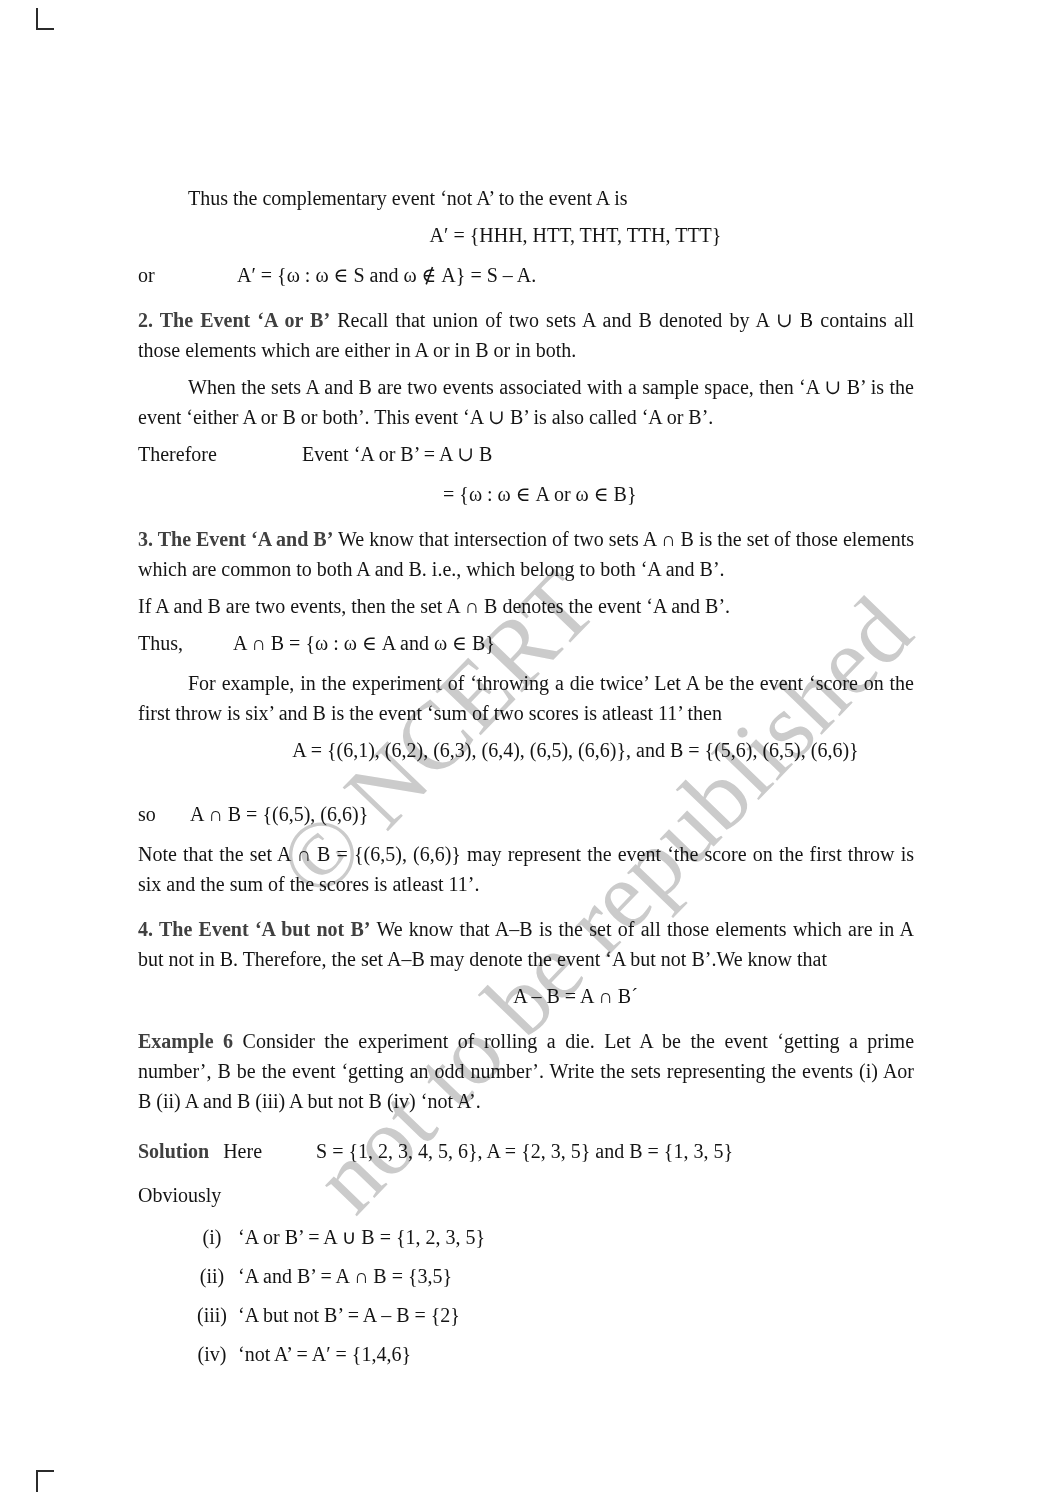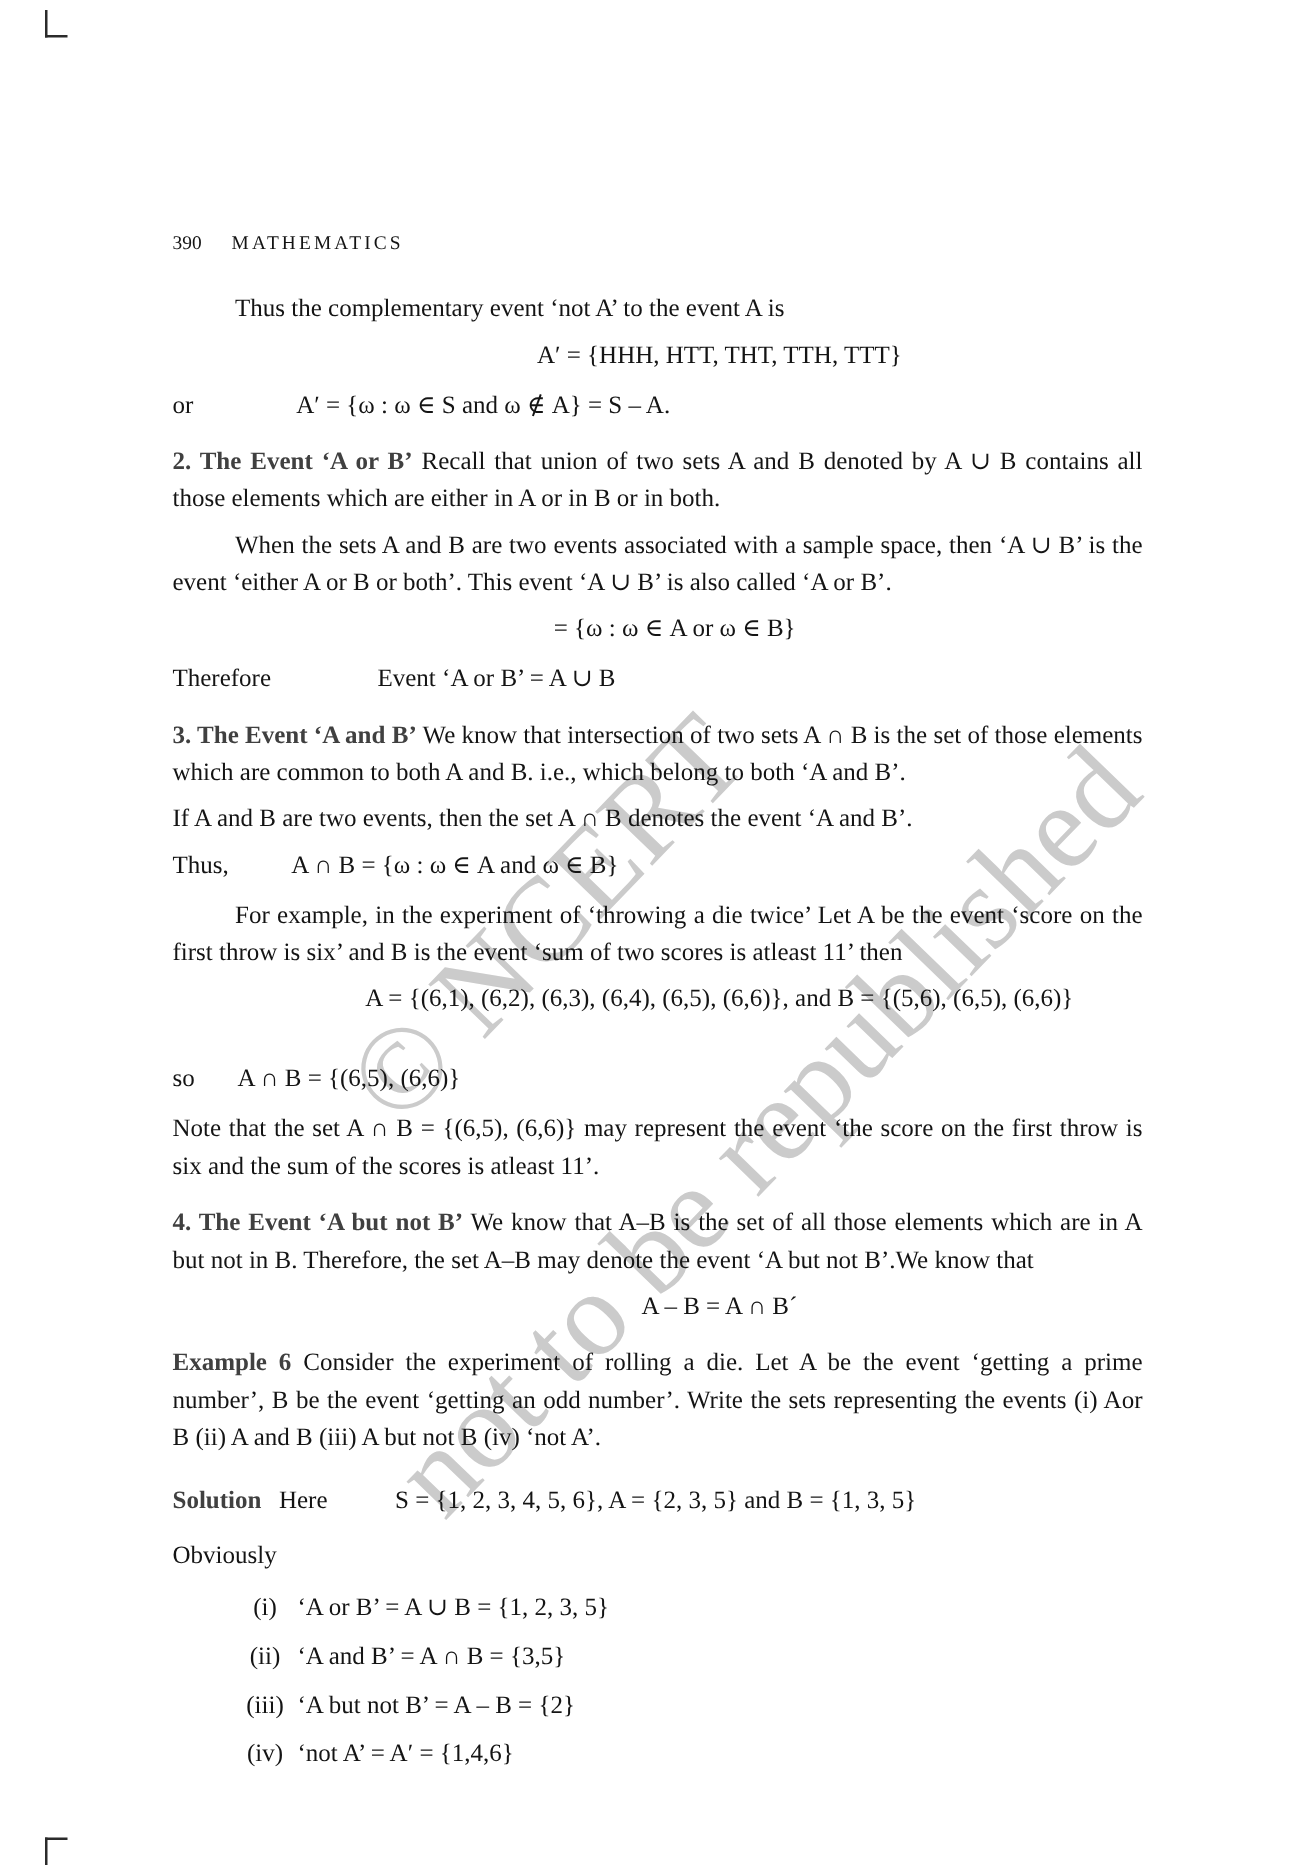--- a/index.html
+++ b/index.html
@@ -39,21 +39,21 @@
   .w-therefore { width:164px; }
   .w-thus { width:95px; }
   .w-so { width:52px;margin-top:24px; }
   .ind-305 { margin-left:305px; }
   .sec { margin-top:15px; }
   .sol-line { margin-top:20px; }
   .sol-here { margin:0 0 0 14px; }
   .sol-sets { margin-left:54px; }
   .obviously { margin-top:14px; }
   .items { margin-top:12px; margin-left:48px; }
-  .item { margin-bottom:9px; }
+  .item { margin-bottom:9px;font-family:Liberation Serif, serif; }
   .item .num { display:inline-block; width:52px; text-align:center; }
   .footer {
     position:absolute; left:0; bottom:42px; width:100%;
     text-align:center; font-size:16px; z-index:2;
     font-family:"Liberation Serif","DejaVu Serif",serif;
   }
 </style>
 </head>
 <body>
 
@@ -62,40 +62,36 @@
   <div class="crop tl"></div>
   <div class="crop bl"></div>
 
   <div class="watermark">
     <div>© NCERT</div>
     <div>not to be republished</div>
   </div>
 
   <div class="content">
 
-    <div class="page-header">
-      <span class="pagenum">390</span>
-      <span class="htitle">MATHEMATICS</span>
-    </div>
 
     <p class="body indent">Thus the complementary event ‘not A’ to the event A is</p>
     <div class="formula">A′ = {HHH, HTT, THT, TTH, TTT}</div>
     <div class="line">
       <span class="lbl w-or">or</span><span>A′ = {ω : ω ∈  S and  ω ∉ A} = S – A.</span>
     </div>
 
     <p class="body sec">
       <span class="blue">2. The Event ‘A or B’</span>
       <span>Recall that union of two sets A and B denoted by A ∪ B contains all those elements which are either in A  or in B or in both.</span>
     </p>
     <p class="body indent">When the sets A and B are two events associated with a sample space, then ‘A ∪ B’ is the event ‘either A or B or both’. This event ‘A ∪ B’ is also called ‘A or B’.</p>
-    <div class="line ind-305">= {ω : ω ∈  A or  ω ∈  B}</div>
     <div class="line">
       <span class="lbl w-therefore">Therefore</span><span>Event ‘A or B’ = A ∪ B</span>
     </div>
+    <div class="line ind-305">= {ω : ω ∈  A or  ω ∈  B}</div>
 
     <p class="body sec">
       <span class="blue">3. The Event ‘A and B’</span>
       <span>We know that intersection of two sets A ∩ B is the set of those elements which are common to both A and B. i.e., which belong to both ‘A and B’.</span>
     </p>
     <p class="body">If A and B are two events, then the set A ∩ B denotes the event ‘A and B’.</p>
     <div class="line">
       <span class="lbl w-thus">Thus,</span><span>A ∩ B = {ω : ω ∈ A and ω ∈  B}</span>
     </div>
     <p class="body indent">For example, in the experiment of ‘throwing a die twice’ Let A be the event ‘score on the first throw is six’ and B is the event ‘sum of two scores is atleast 11’ then</p>

